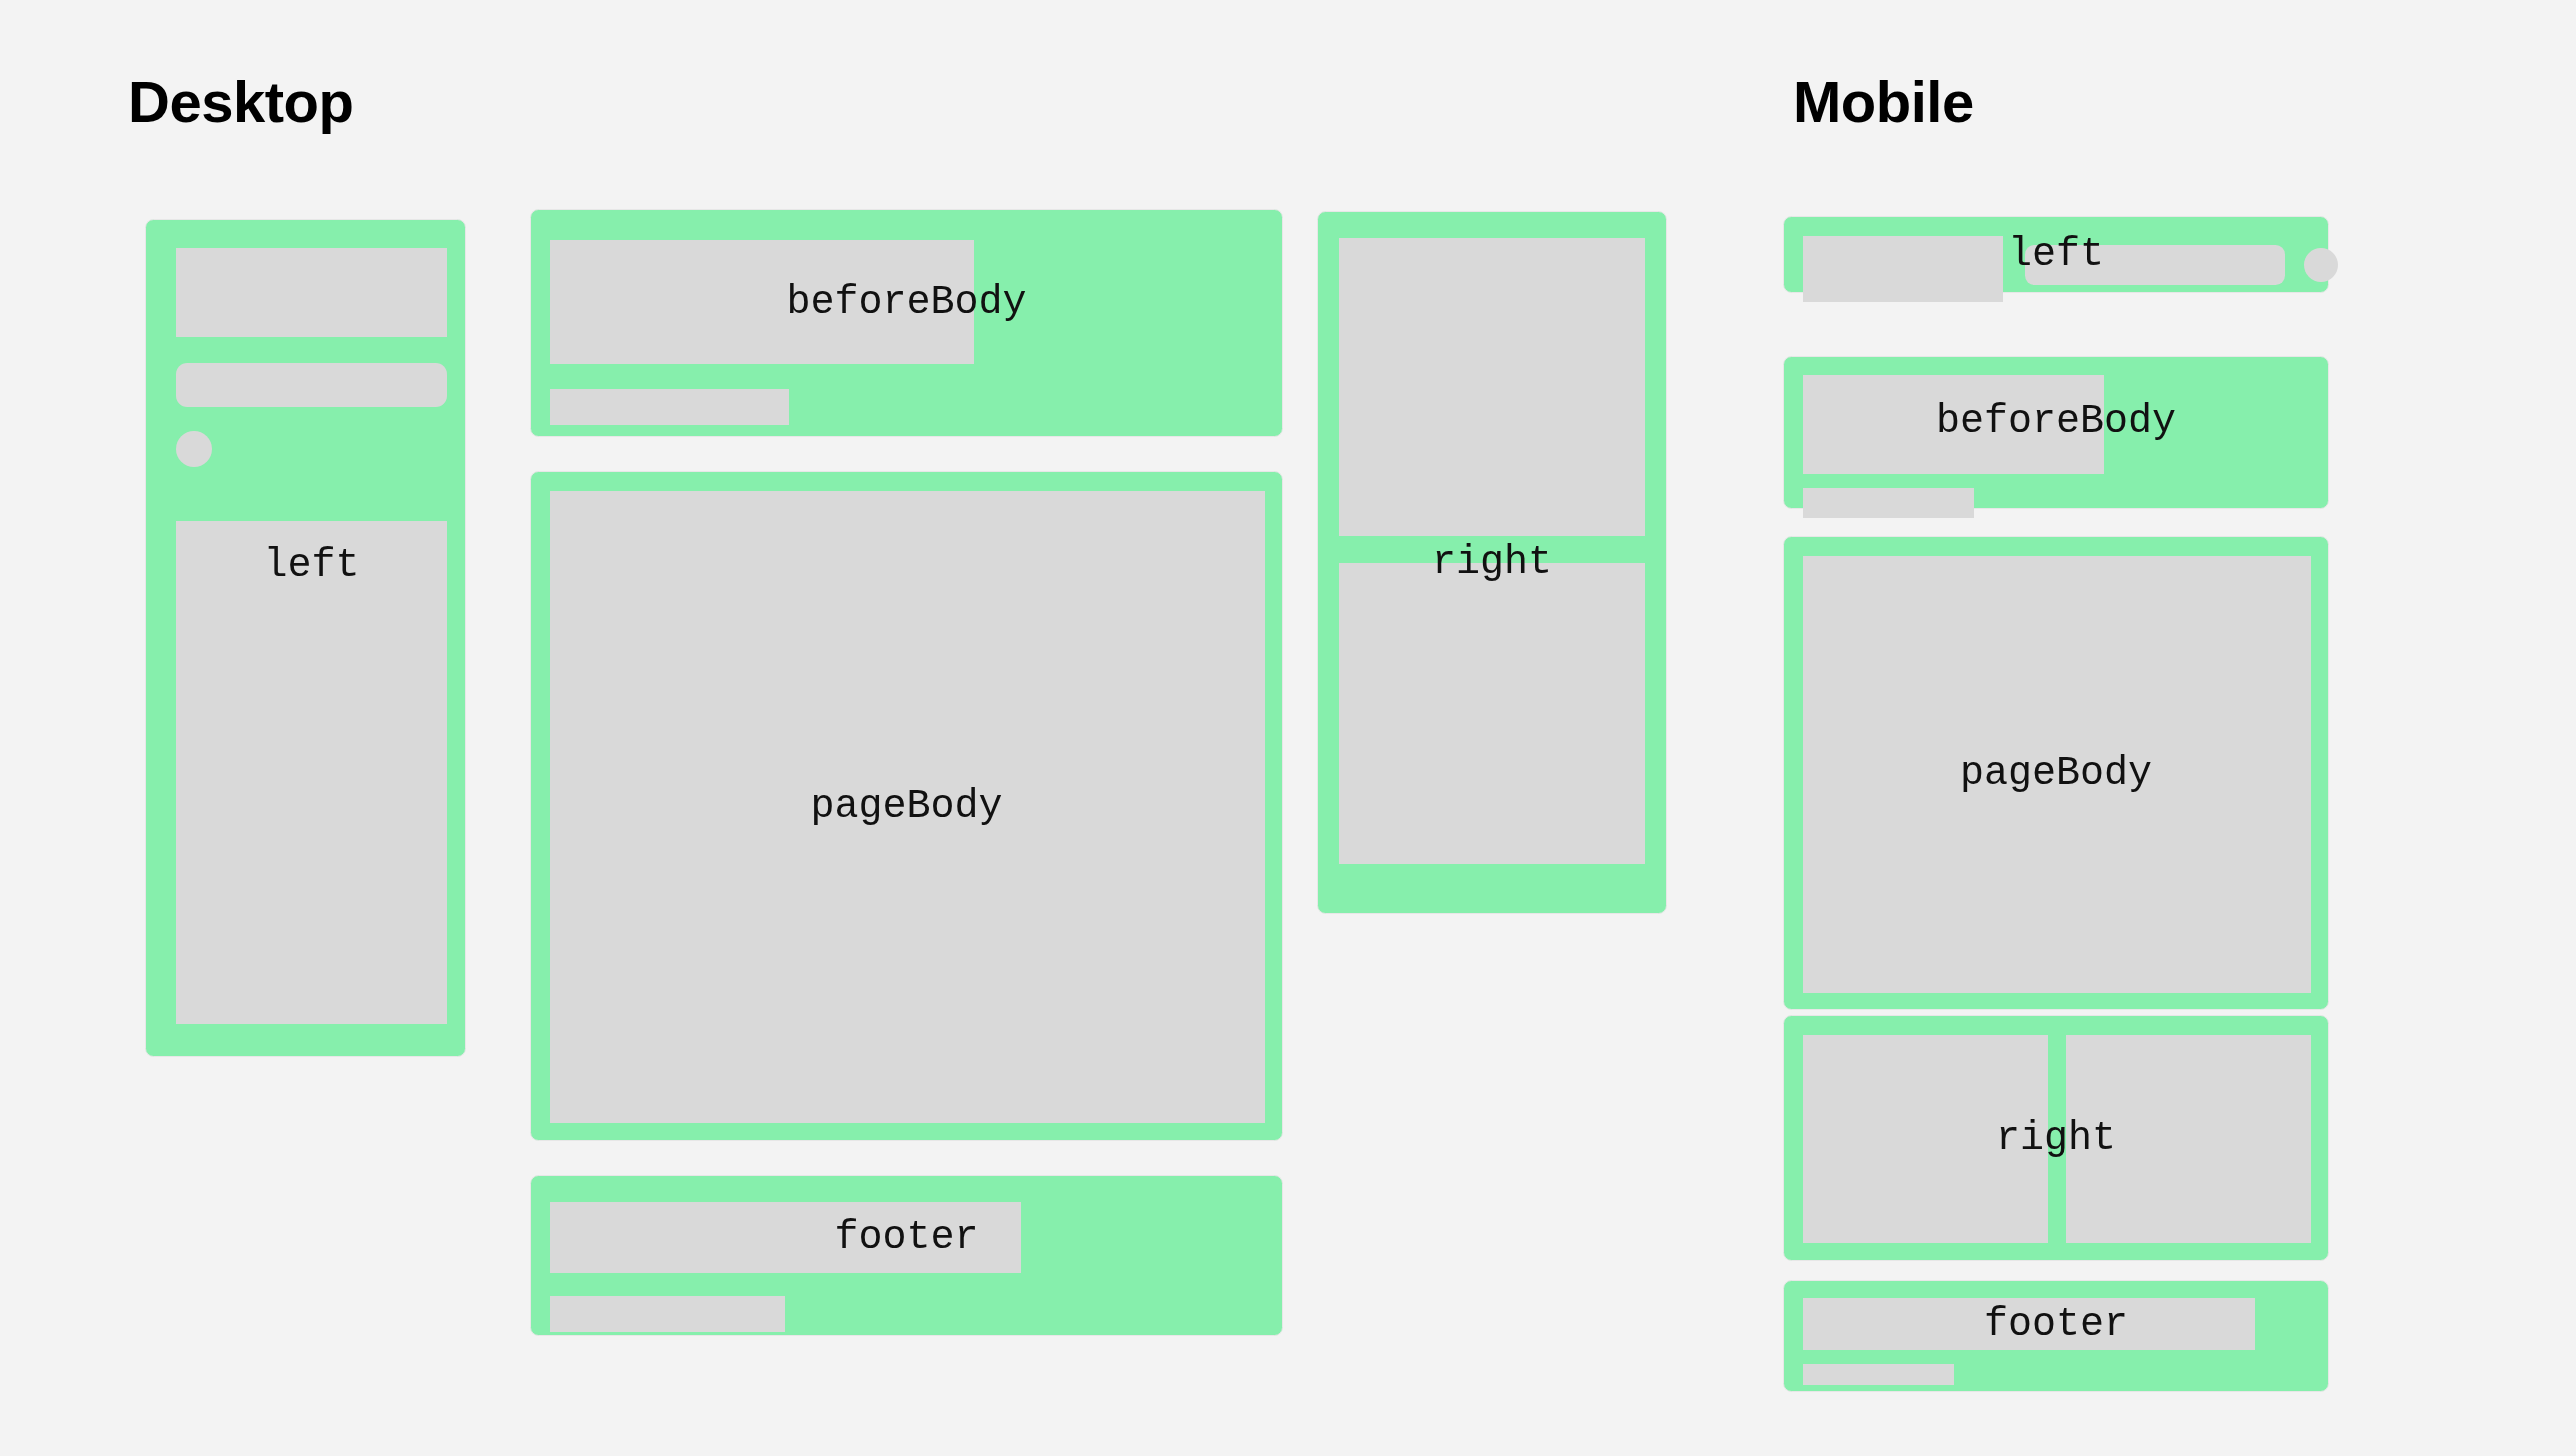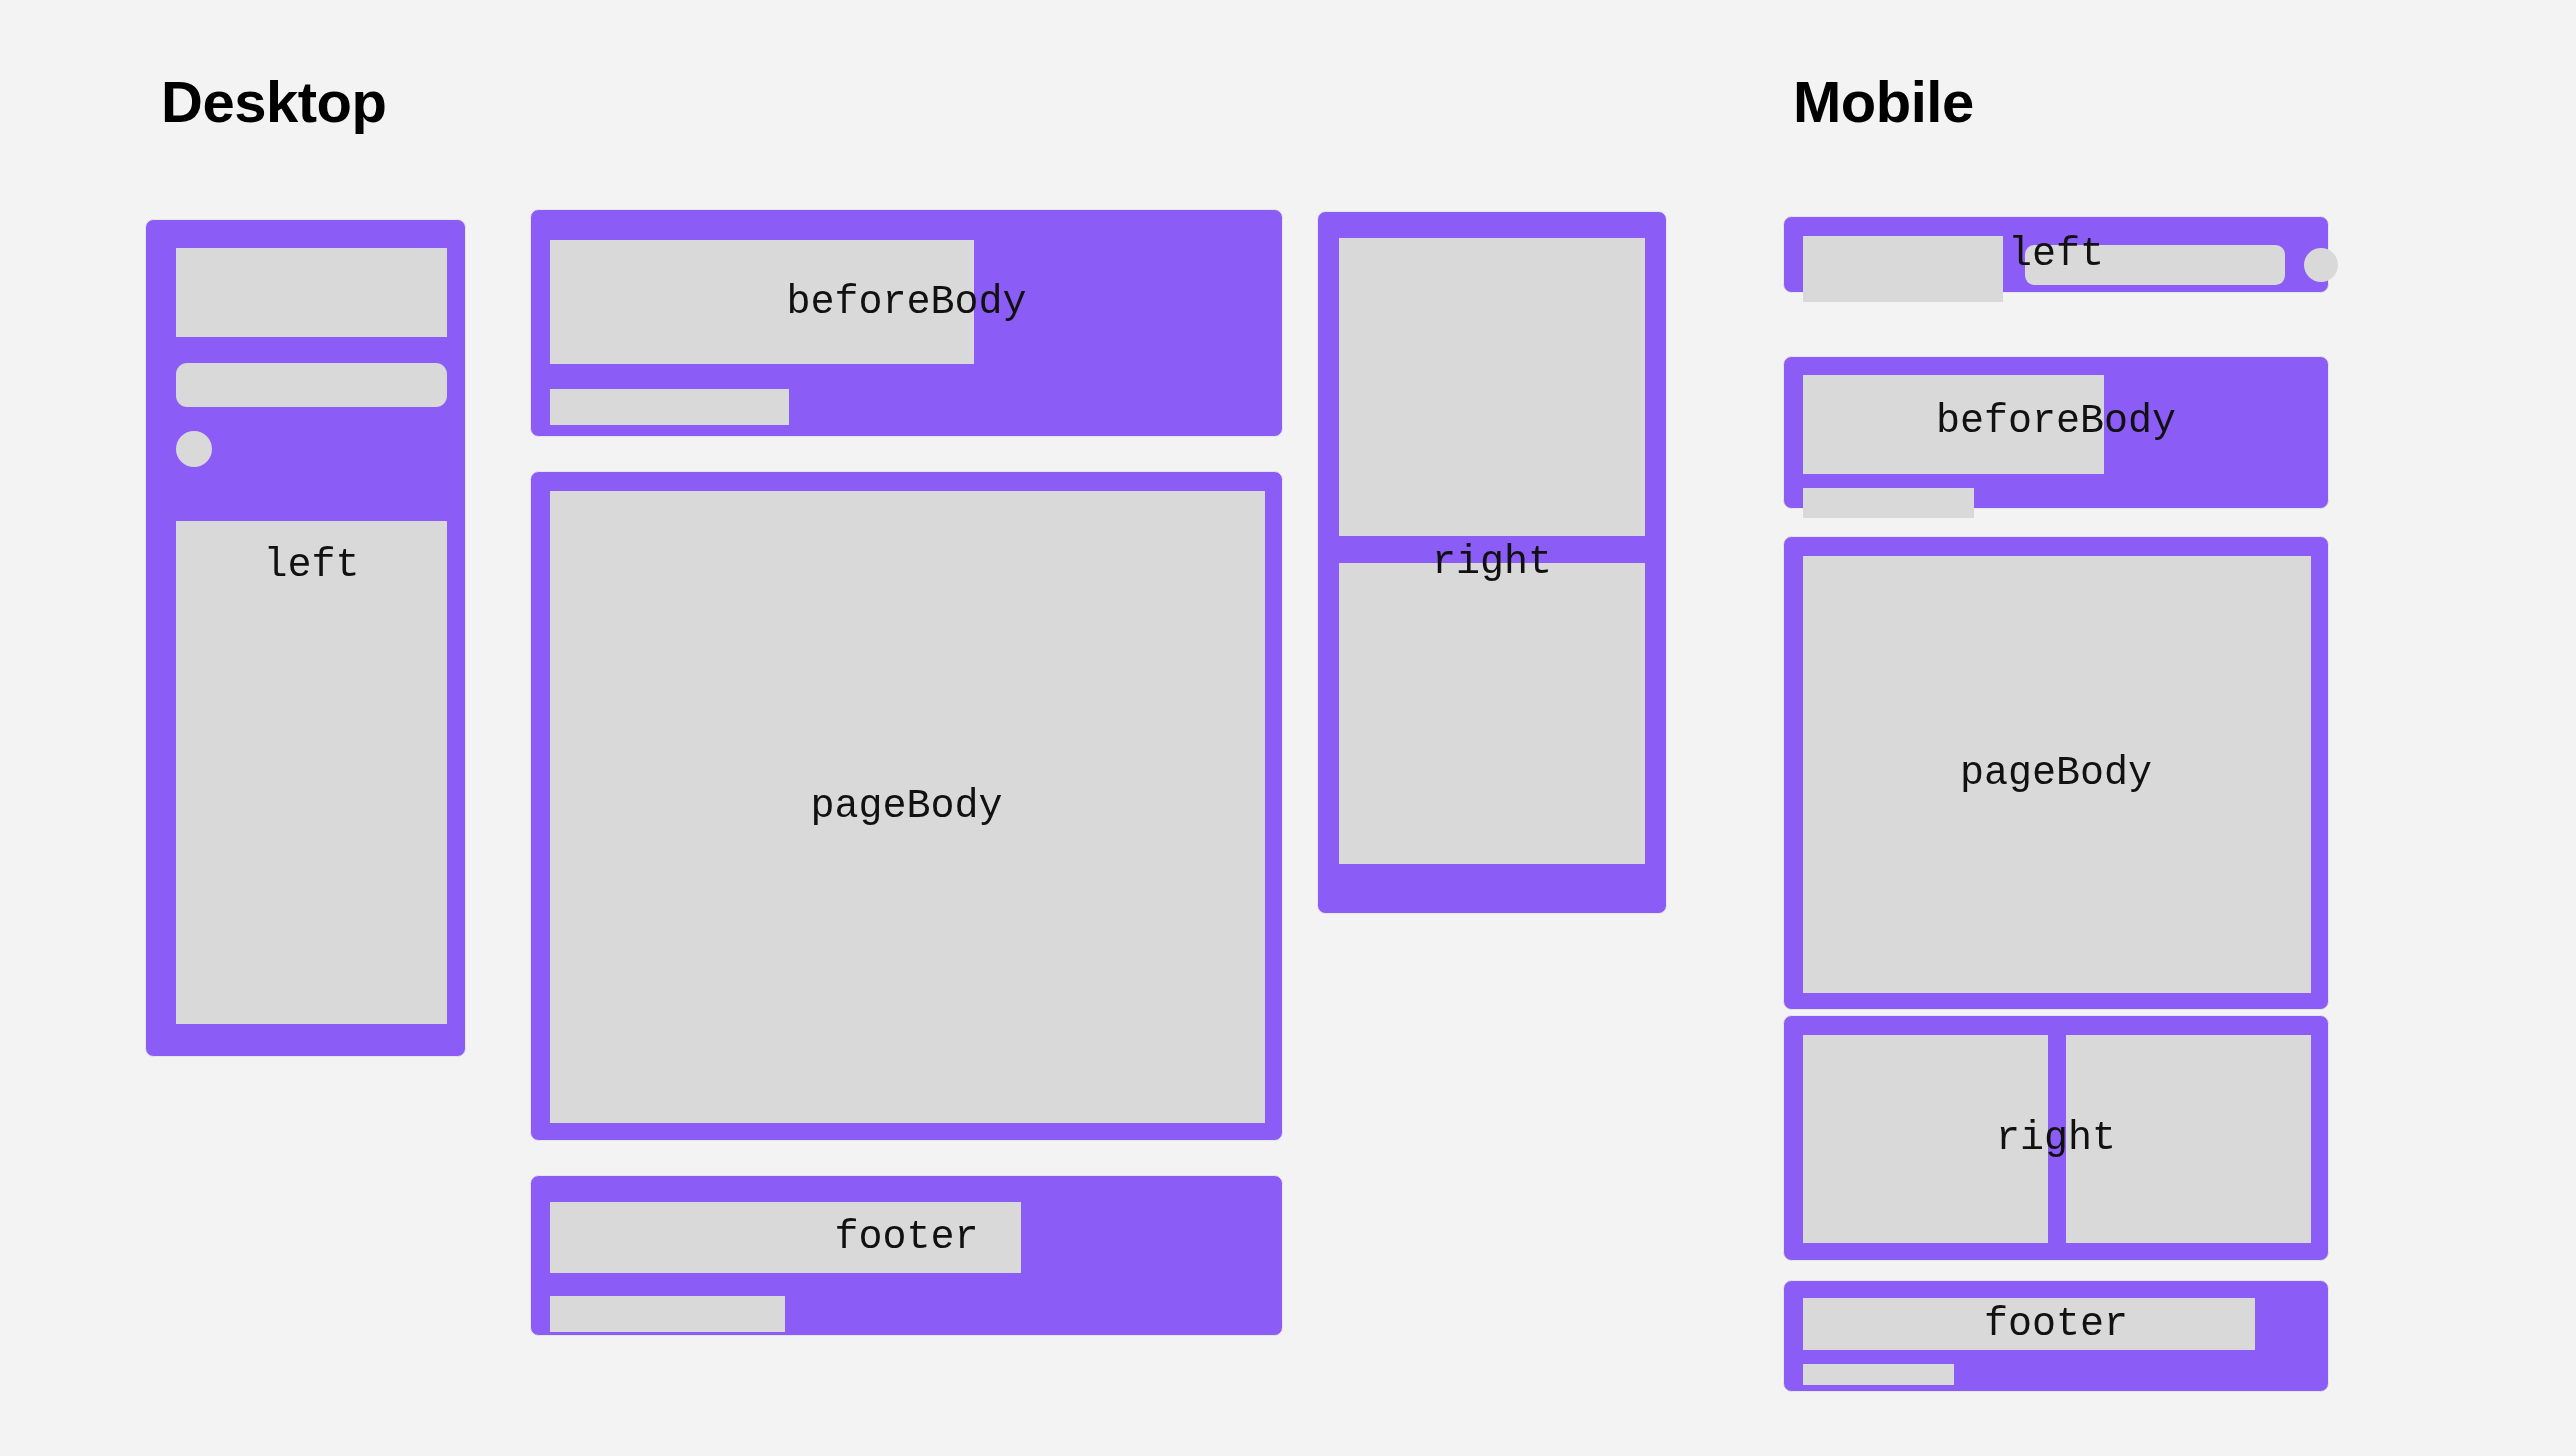--- a/index.html
+++ b/index.html
@@ -22,27 +22,27 @@
   .section-title {
     position: absolute;
     font-family: "Liberation Sans", sans-serif;
     font-weight: bold;
     font-size: 58px;
     line-height: 1;
     color: #000000;
     letter-spacing: -0.5px;
     white-space: nowrap;
   }
-  #desktop-title { left: 161px; top: 73px; }
+  #desktop-title { left: 128px; top: 73px; }
   #mobile-title  { left: 1793px; top: 73px; }
 
   
   .card {
     position: absolute;
-    background: #8b5cf6;
+    background: #86efac;
     border: 1.9px solid #e7e7e7;
     border-radius: 8.5px;
   }
 
   
   .sk {
     position: absolute;
     background: #d9d9d9;
   }
   .sk.rounded { border-radius: 11.3px; }

